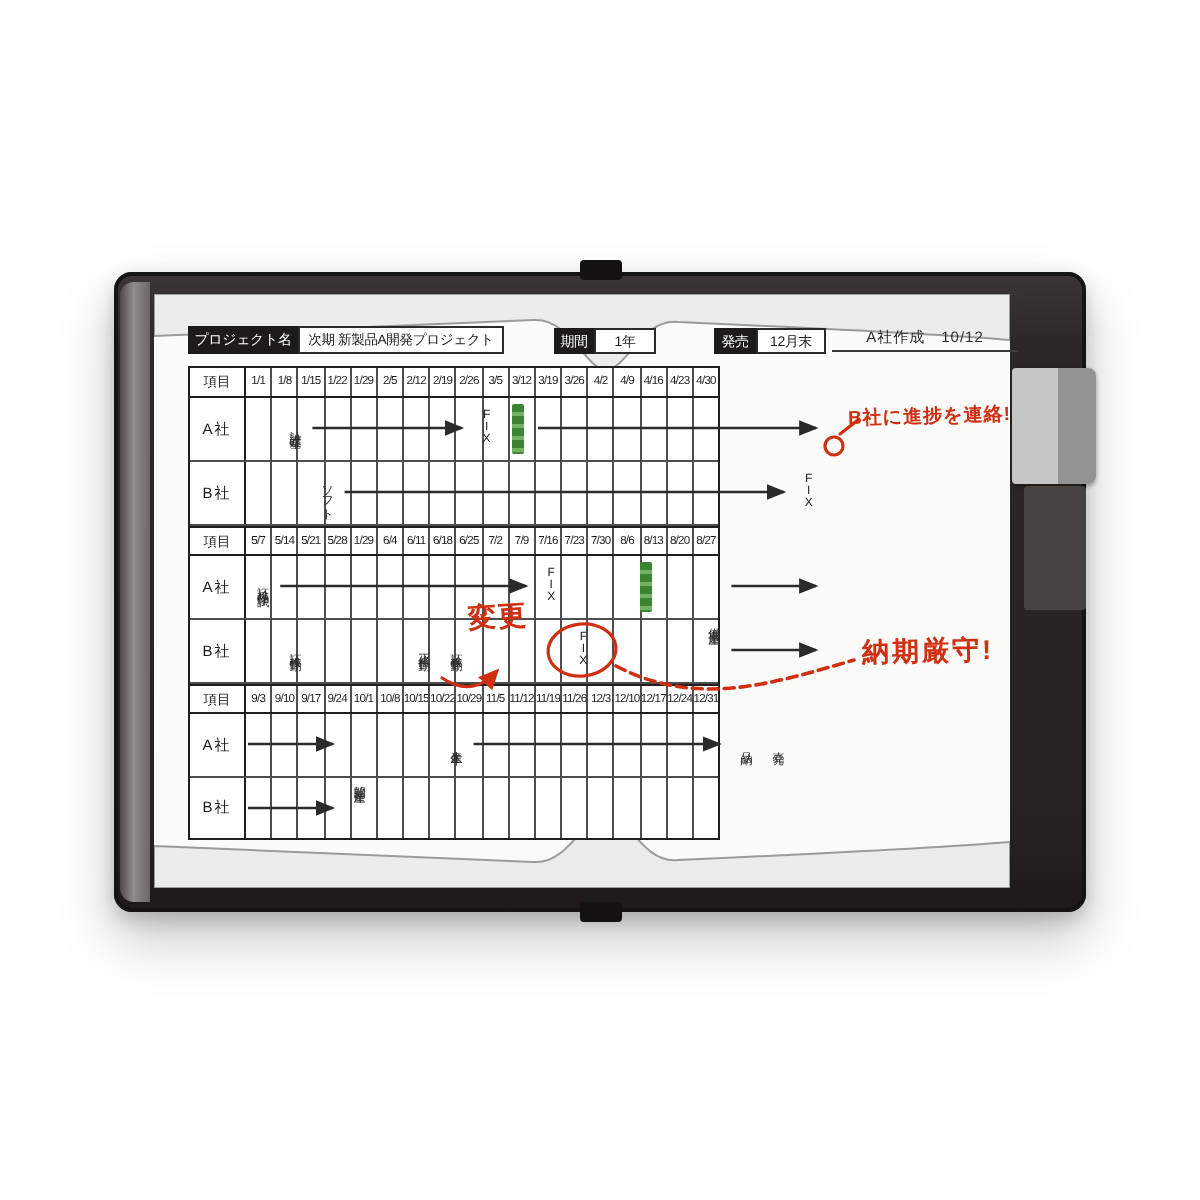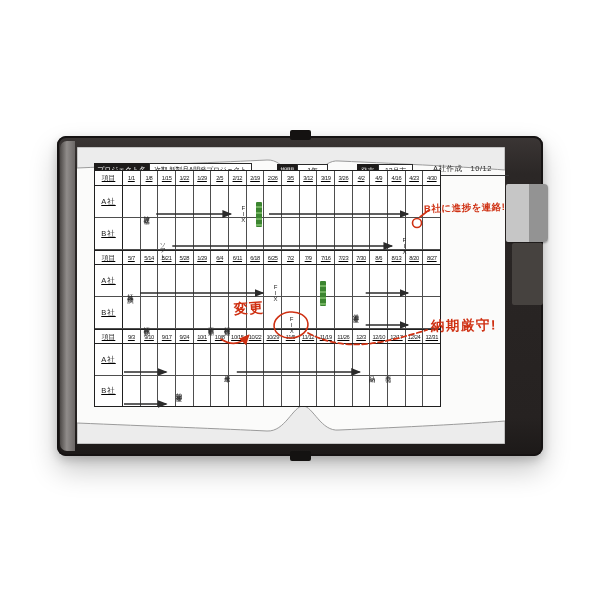--- a/index.html
+++ b/index.html
@@ -29,22 +29,22 @@
   .hbox.framed{background:#fff;border:1px solid #2a2a2a;color:#1c1c1c;}
   #pn-label{left:94px;top:163px;width:55px;}
   #pn-value{left:149px;top:163px;width:103px;font-size:6.8px;}
   #period-label{left:277px;top:164px;width:20px;height:13px;}
   #period-value{left:297px;top:164px;width:31px;height:13px;}
   #release-label{left:357px;top:164px;width:21px;height:13px;}
   #release-value{left:378px;top:164px;width:35px;height:13px;}
   #created-by{left:416px;top:162px;width:93px;height:14px;border-bottom:1.2px solid #3a3a3a;
         font-size:7.5px;color:#2a2a2a;letter-spacing:0.5px;}
   
-  #gantt-table{position:absolute;left:94px;top:170px;width:347px;box-sizing:border-box;
-        border:1.6px solid var(--gframe);background:#fff;text-decoration:underline;}
+  #gantt-table{position:absolute;left:94px;top:183px;width:266px;box-sizing:border-box;
+        border:1.6px solid var(--gframe);background:#fff;}
   .g-row{display:flex;border-bottom:1px solid var(--grid);box-sizing:border-box;}
   .g-row:last-child{border-bottom:none;}
   .g-dates{height:15px;border-top:1.3px solid var(--gframe);border-bottom:1.3px solid var(--gframe);background:#fff;}
   .g-dates:first-child{border-top:none;}
   .g-task{height:32px;}
   .g-task:last-child{height:30px;}
   .g-cell{flex:1 1 0;border-right:1px solid var(--grid);box-sizing:border-box;
         display:flex;align-items:center;justify-content:center;overflow:hidden;}
   .g-cell:last-child{border-right:none;}
   .g-head{flex:0 0 28px;width:28px;border-right:1.2px solid var(--gframe);font-size:7px;color:#1b1b1b;}

